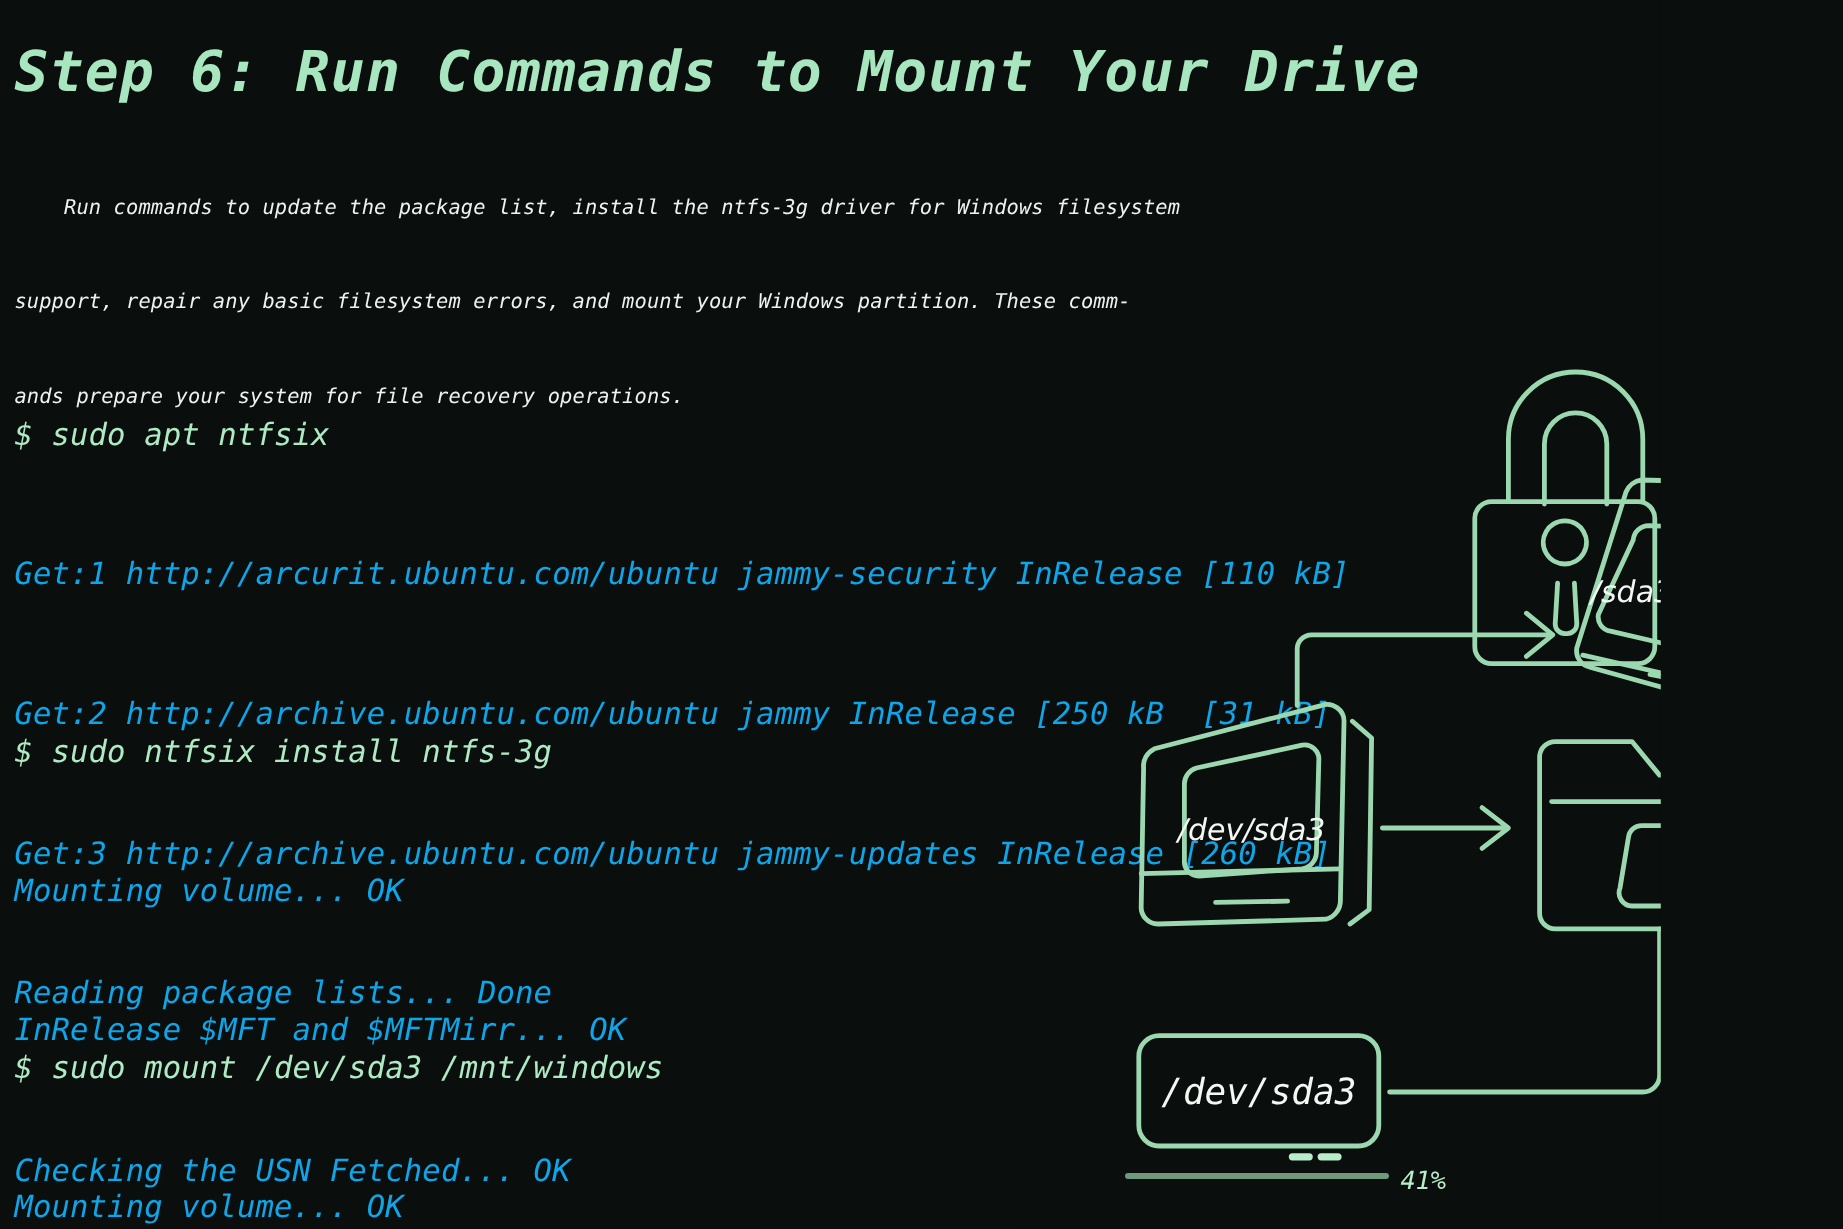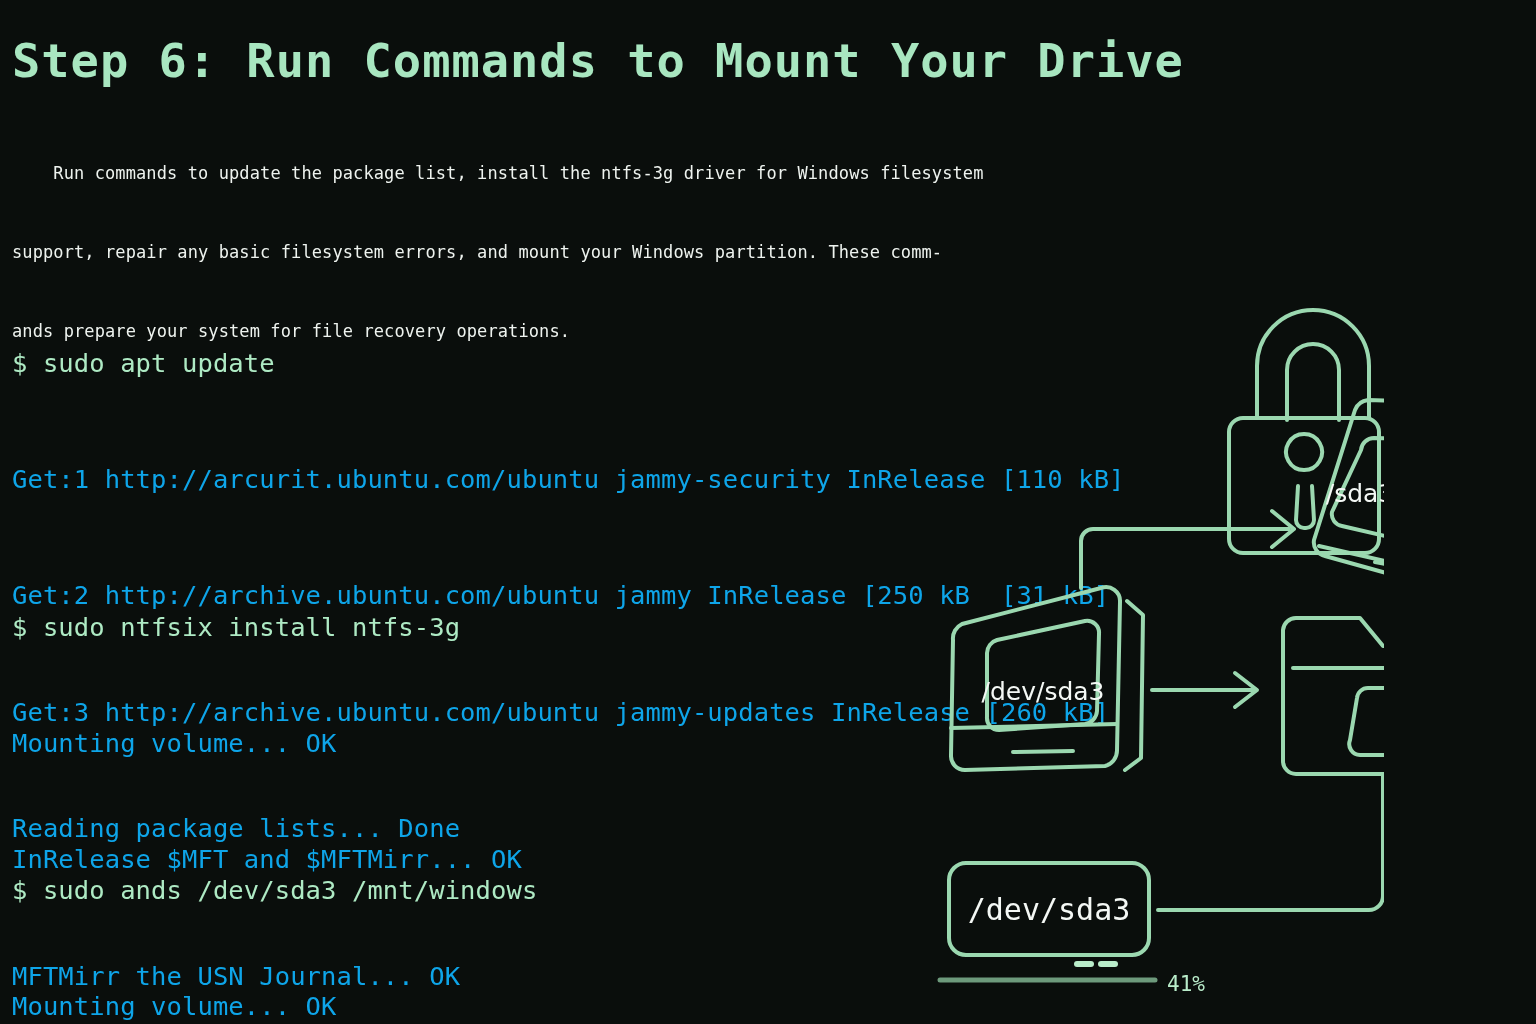--- a/index.html
+++ b/index.html
@@ -8,20 +8,21 @@
     padding: 0;
     background: #0a0e0c;
   }
   #page {
     position: relative;
     width: 1384px;
     height: 1024px;
     background: #0a0e0c;
     overflow: hidden;
     font-family: "DejaVu Sans Mono", "Liberation Mono", monospace;
+    font-style: italic;
   }
 
   
   .title {
     position: absolute;
     left: 12px;
     top: 36px;
     font-size: 47px;
     line-height: 1.08;
     letter-spacing: 1.0px;
@@ -95,38 +96,38 @@
 
   <div class="intro">
     <span>Run commands to update the package list, install the ntfs-3g driver for Windows filesystem</span>
 
 <span>support, repair any basic filesystem errors, and mount your Windows partition. These comm-</span>
 
 <span>ands prepare your system for file recovery operations.</span>
   </div>
 
   <div class="term" id="block1">
-    <span class="cmd">$ sudo apt update</span>
+    <span class="cmd">$ sudo apt ntfsix</span>
     <span class="out">Get:1 http://arcurit.ubuntu.com/ubuntu jammy-security InRelease [110 kB]</span>
     <span class="out">Get:2 http://archive.ubuntu.com/ubuntu jammy InRelease [250 kB  [31 kB]</span>
     <span class="out">Get:3 http://archive.ubuntu.com/ubuntu jammy-updates InRelease [260 kB]</span>
     <span class="out">Reading package lists... Done</span>
   </div>
 
   <div class="term" id="block2">
     <span class="cmd">$ sudo ntfsix install ntfs-3g</span>
     <span class="out">Mounting volume... OK</span>
     <span class="out">InRelease $MFT and $MFTMirr... OK</span>
-    <span class="out">MFTMirr the USN Journal... OK</span>
+    <span class="out">Checking the USN Fetched... OK</span>
     
     
   </div>
 
   <div class="term" id="block3">
-    <span class="cmd">$ sudo ands /dev/sda3 /mnt/windows</span>
+    <span class="cmd">$ sudo mount /dev/sda3 /mnt/windows</span>
     <span class="out">Mounting volume... OK</span>
     
     
     
   </div>
 
   <div class="diagram">
     <svg width="620" height="760" viewBox="0 0 620 760" fill="none" xmlns="http://www.w3.org/2000/svg">
 
       <g stroke="#9bd8b0" stroke-width="4" fill="none" stroke-linecap="round" stroke-linejoin="round">

